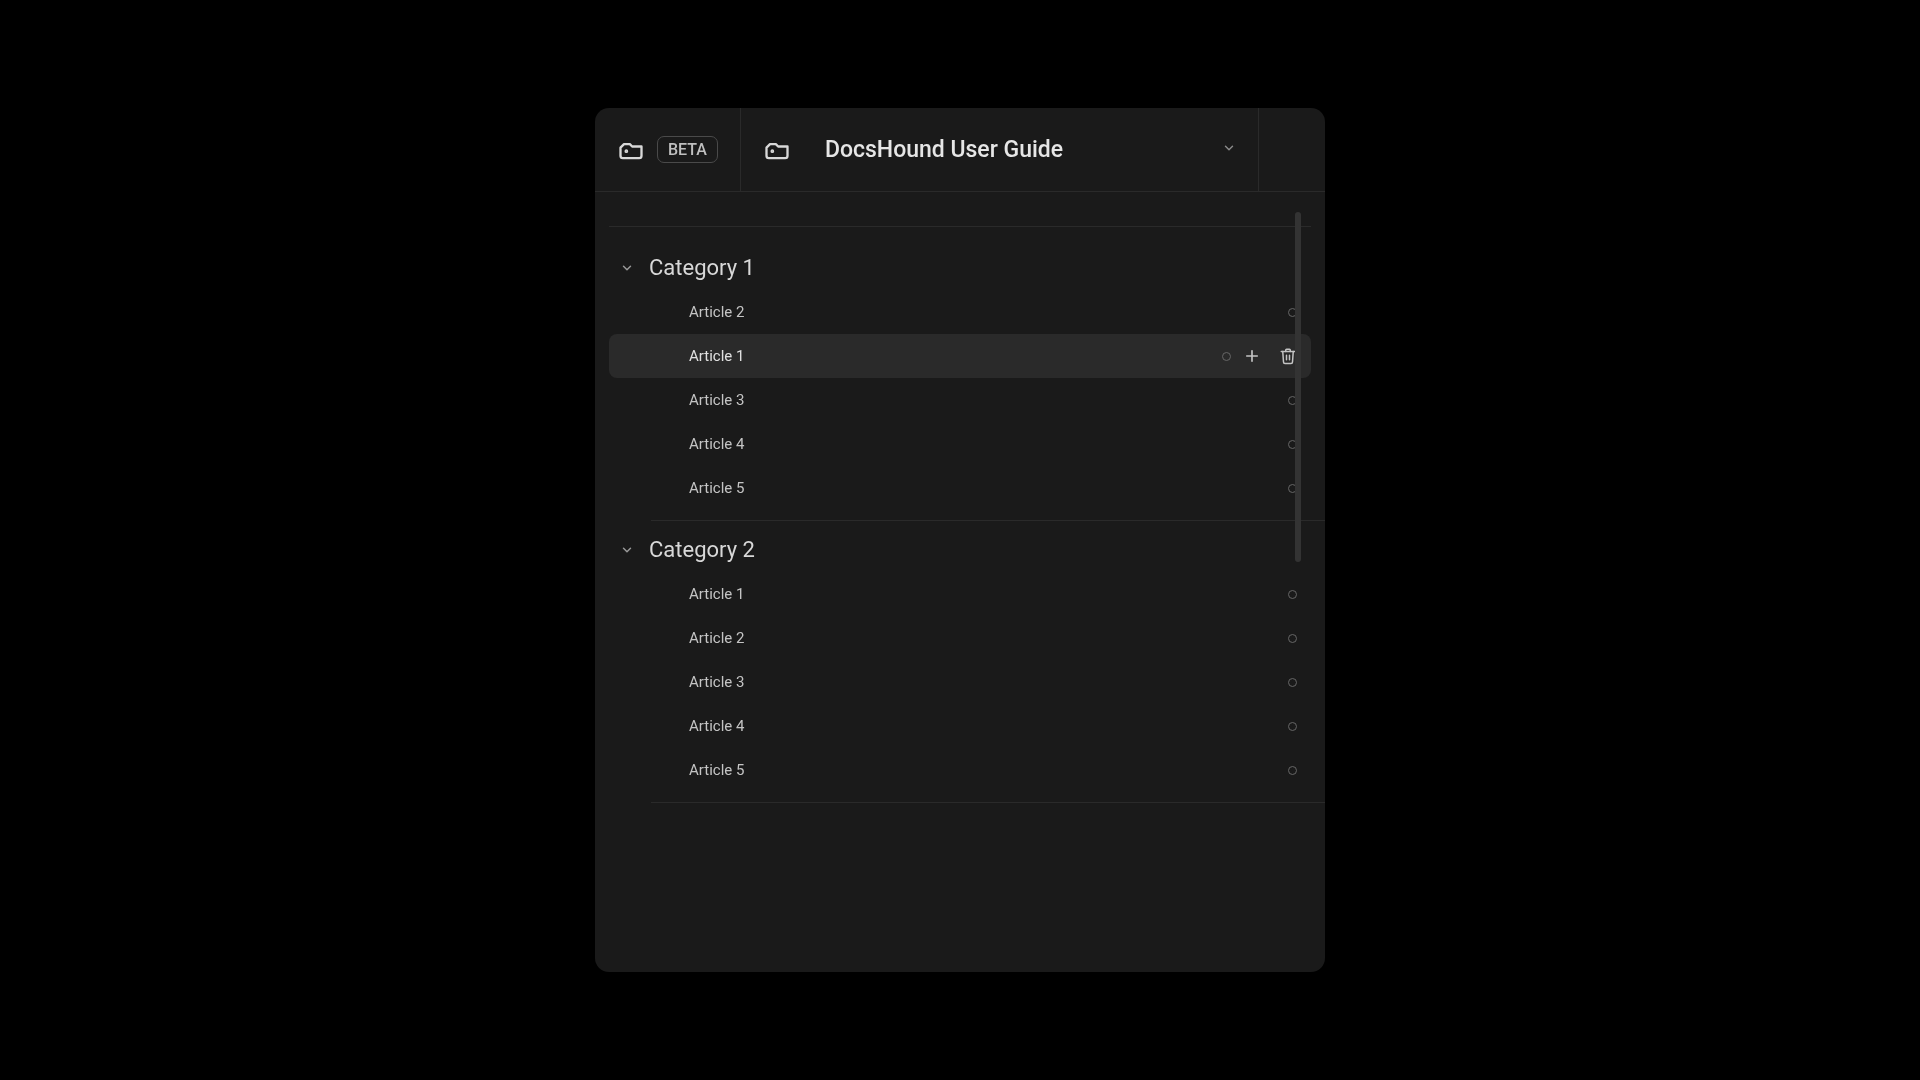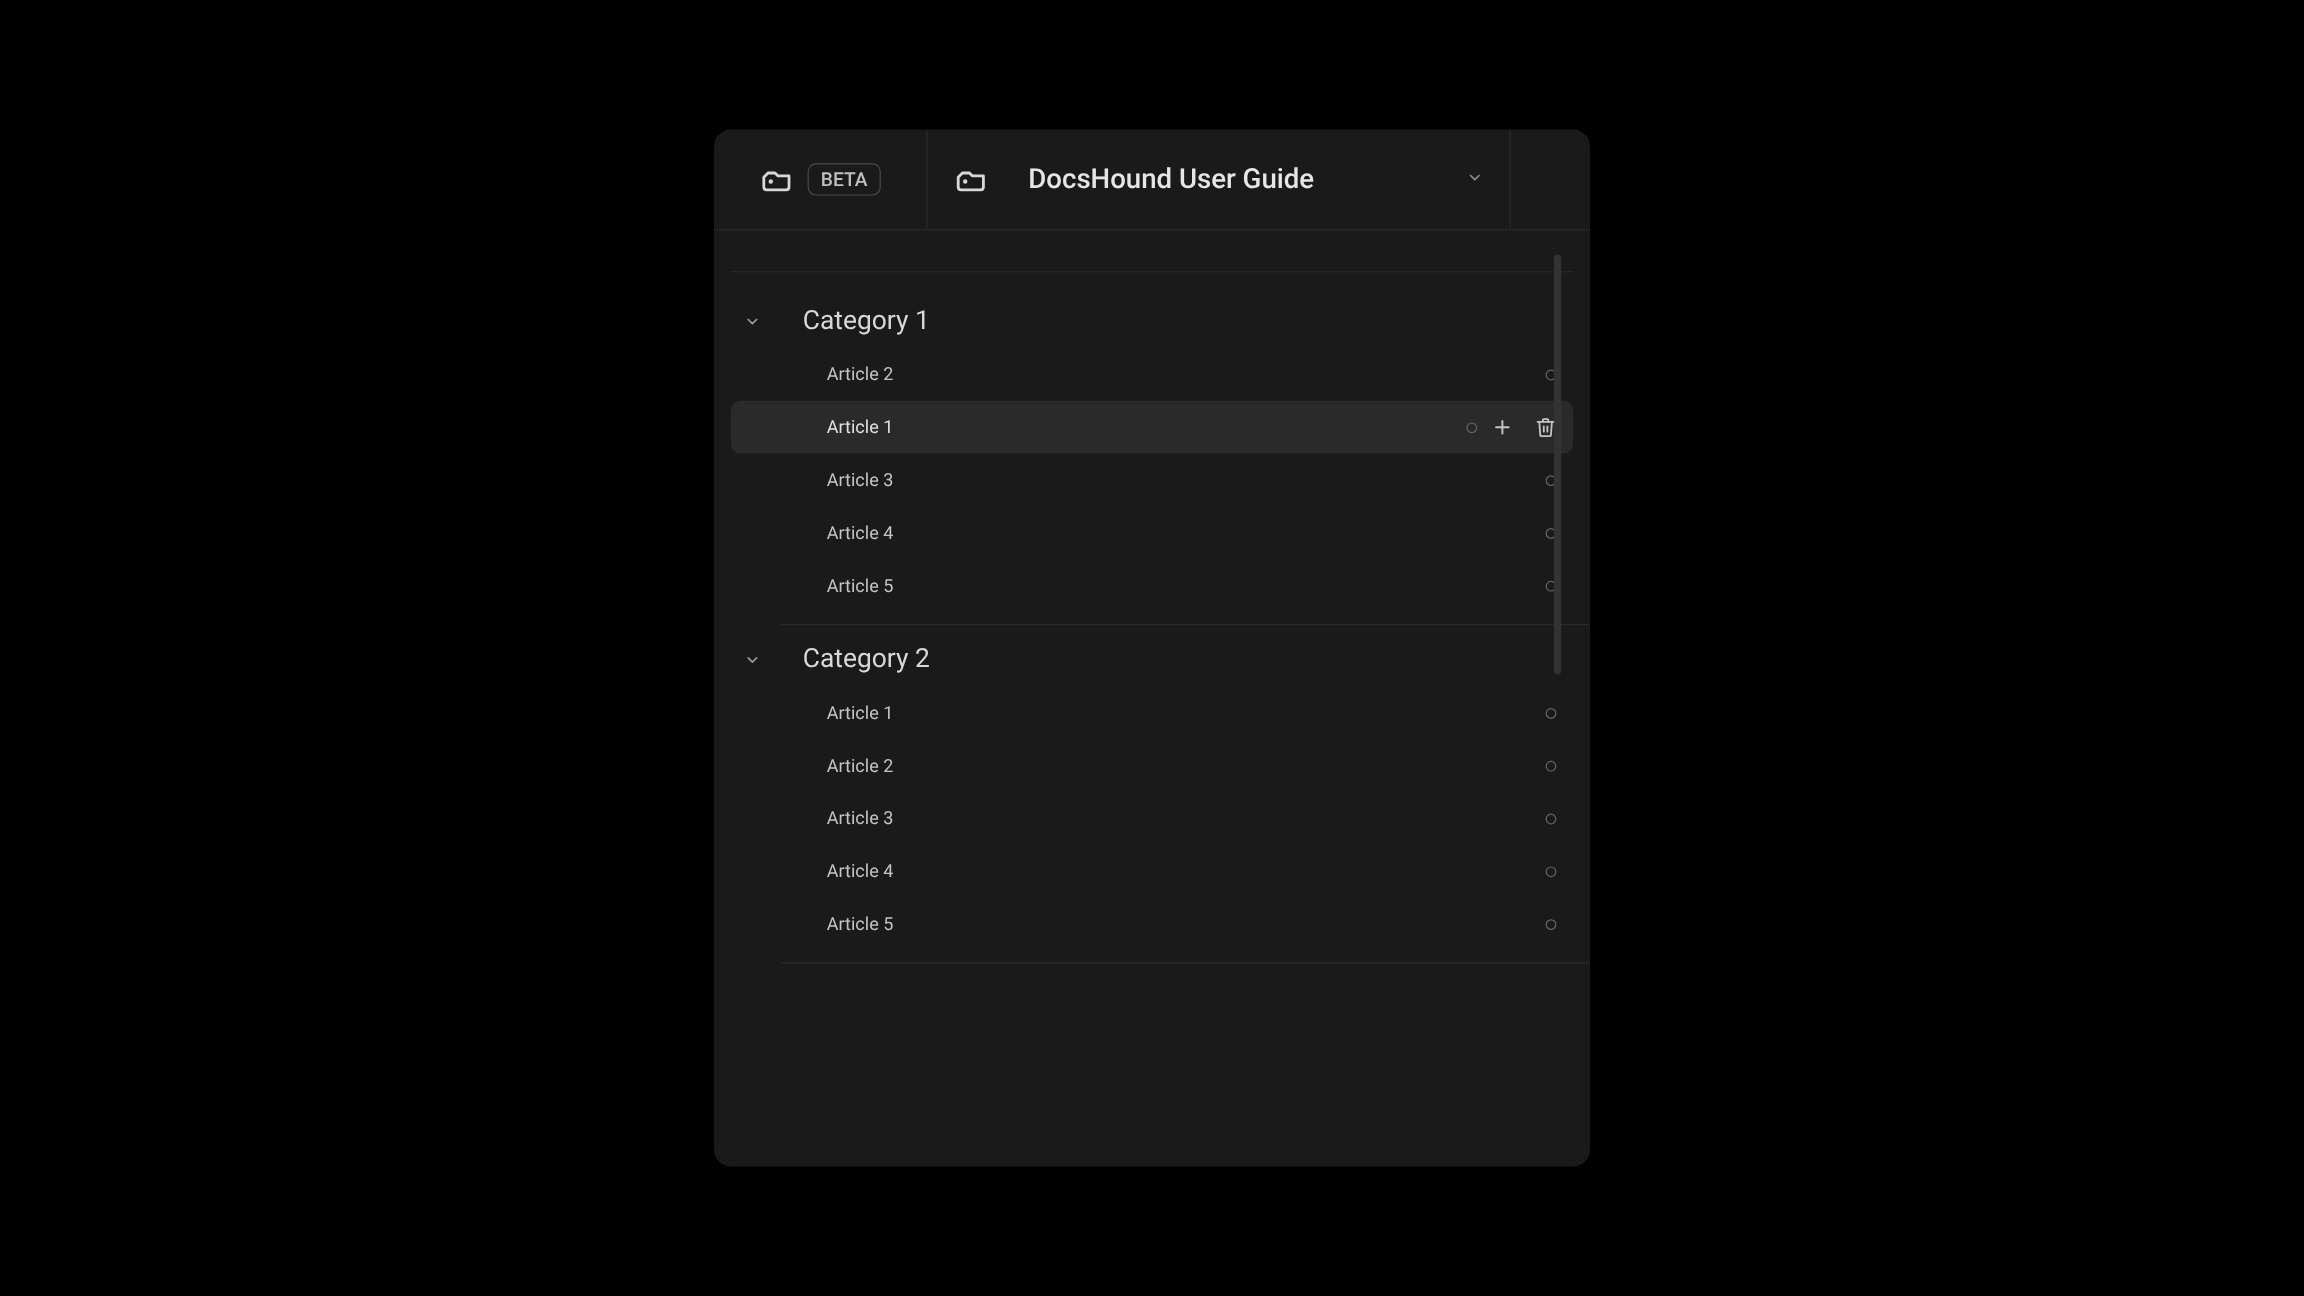--- a/index.html
+++ b/index.html
@@ -29,21 +29,21 @@
     .header {
       height: 84px;
       display: flex;
       align-items: center;
       border-bottom: 1px solid #2a2a2a;
     }
     .header-left {
       display: flex;
       align-items: center;
       gap: 12px;
-      padding: 0 38px;
+      padding: 0 22px;
       height: 100%;
       border-right: 1px solid #2a2a2a;
     }
     .logo-icon {
       width: 28px;
       height: 28px;
       color: #d8d8d8;
     }
     .beta-badge {
       border: 1px solid #4a4a4a;
@@ -104,21 +104,20 @@
       width: 16px;
       height: 16px;
       display: flex;
       align-items: center;
       justify-content: center;
     }
     .category-title {
       color: #d8d8d8;
       font-size: 22px;
       font-weight: 400;
-      margin-left: 20px;
     }
     .article-list {
       display: flex;
       flex-direction: column;
     }
     .article-row {
       display: flex;
       align-items: center;
       padding: 13px 28px 13px 94px;
       gap: 12px;

